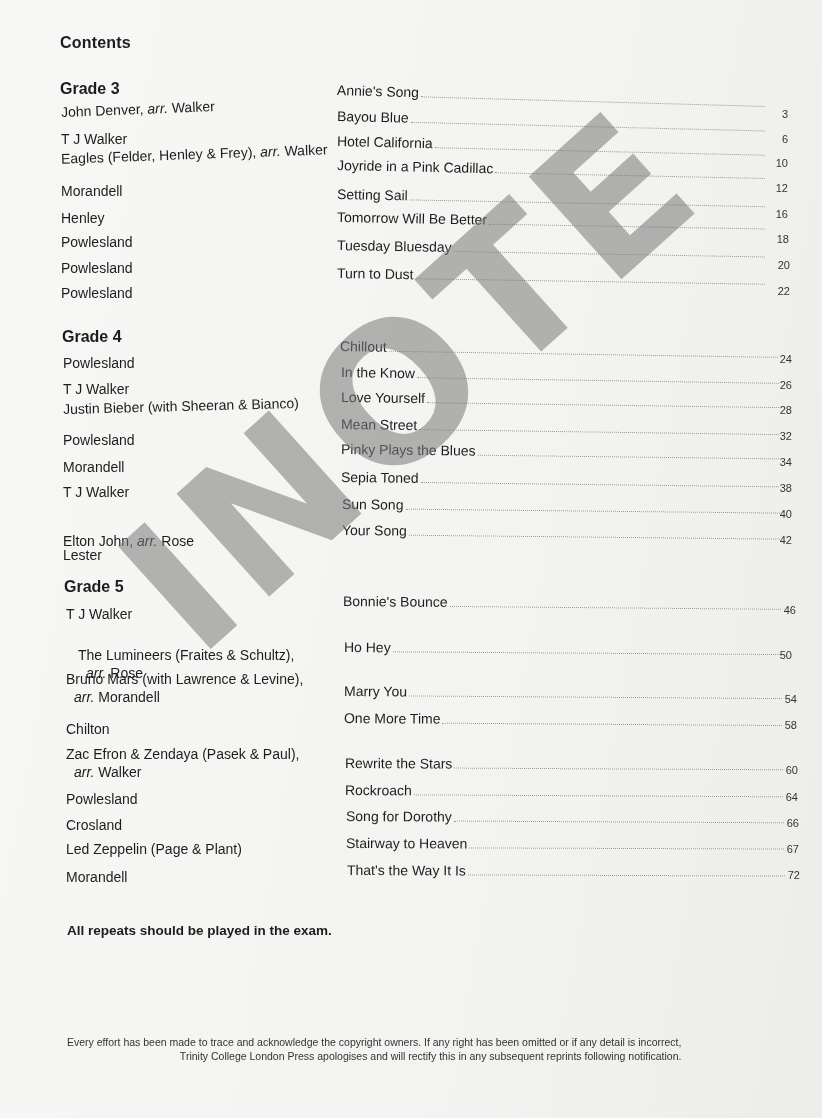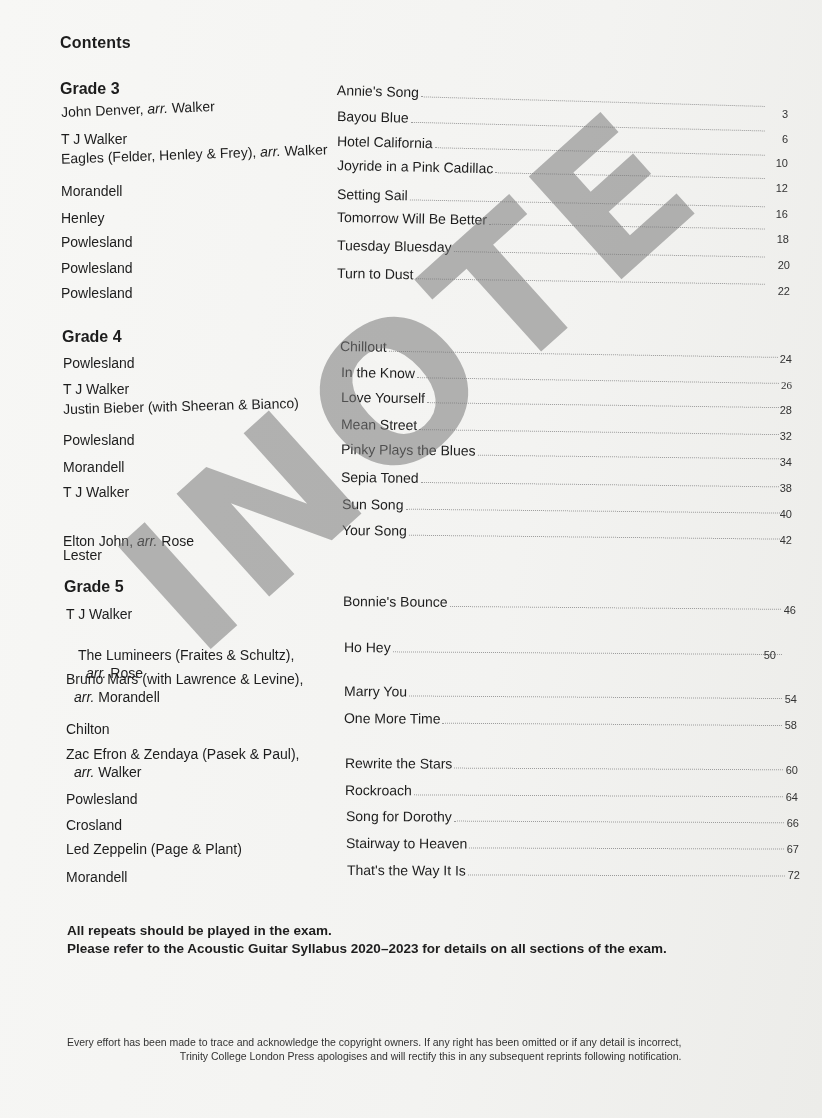--- a/index.html
+++ b/index.html
@@ -153,21 +153,21 @@
   <div class="song-row" style="left:342px; top:496px; width:440px; transform:rotate(0.6deg); transform-origin:left;">
       <span>Sun Song</span>
       <span class="leader"></span>
     </div>
   <div class="song-row" style="left:342px; top:522px; width:440px; transform:rotate(0.6deg); transform-origin:left;">
       <span>Your Song</span>
       <span class="leader"></span>
     </div>
 
   <div class="page-num" style="left:762px; top:353px;">24</div>
-  <div class="page-num" style="left:762px; top:379px;font-family:Liberation Serif, serif;">26</div>
+  <div class="page-num" style="left:762px; top:379px;">26</div>
   <div class="page-num" style="left:762px; top:404px;">28</div>
   <div class="page-num" style="left:762px; top:430px;">32</div>
   <div class="page-num" style="left:762px; top:456px;">34</div>
   <div class="page-num" style="left:762px; top:482px;">38</div>
   <div class="page-num" style="left:762px; top:508px;">40</div>
   <div class="page-num" style="left:762px; top:534px;">42</div>
 
   <div class="grade-heading" style="left:64px; top:578px;">Grade 5</div>
 
   <div class="composer" style="left:66px; top:605px;">T J Walker</div>
@@ -220,32 +220,31 @@
   <div class="song-row" style="left:346px; top:835px; width:440px; transform:rotate(0.2deg); transform-origin:left;">
       <span>Stairway to Heaven</span>
       <span class="leader"></span>
     </div>
   <div class="song-row" style="left:347px; top:862px; width:440px; transform:rotate(0.2deg); transform-origin:left;">
       <span>That's the Way It Is</span>
       <span class="leader"></span>
     </div>
 
   <div class="page-num" style="left:766px; top:604px;">46</div>
-  <div class="page-num" style="left:746px; top:649px;">50</div>
+  <div class="page-num" style="left:762px; top:649px;">50</div>
   <div class="page-num" style="left:767px; top:693px;">54</div>
   <div class="page-num" style="left:767px; top:719px;">58</div>
   <div class="page-num" style="left:768px; top:764px;">60</div>
   <div class="page-num" style="left:768px; top:791px;">64</div>
   <div class="page-num" style="left:769px; top:817px;">66</div>
   <div class="page-num" style="left:769px; top:843px;">67</div>
   <div class="page-num" style="left:770px; top:869px;">72</div>
 
   <div class="notes">
     <div>All repeats should be played in the exam.</div>
-    <div>Please refer to the Acoustic Guitar Syllabus 2020–2023 for details on all sections of the exam.</div>
   </div>
 
   <div class="footer">
     <div>Every effort has been made to trace and acknowledge the copyright owners. If any right has been omitted or if any detail is incorrect,</div>
     <div>Trinity College London Press apologises and will rectify this in any subsequent reprints following notification.</div>
   </div>
 
   <div class="watermark">
     <span>INOTE</span>
   </div>

